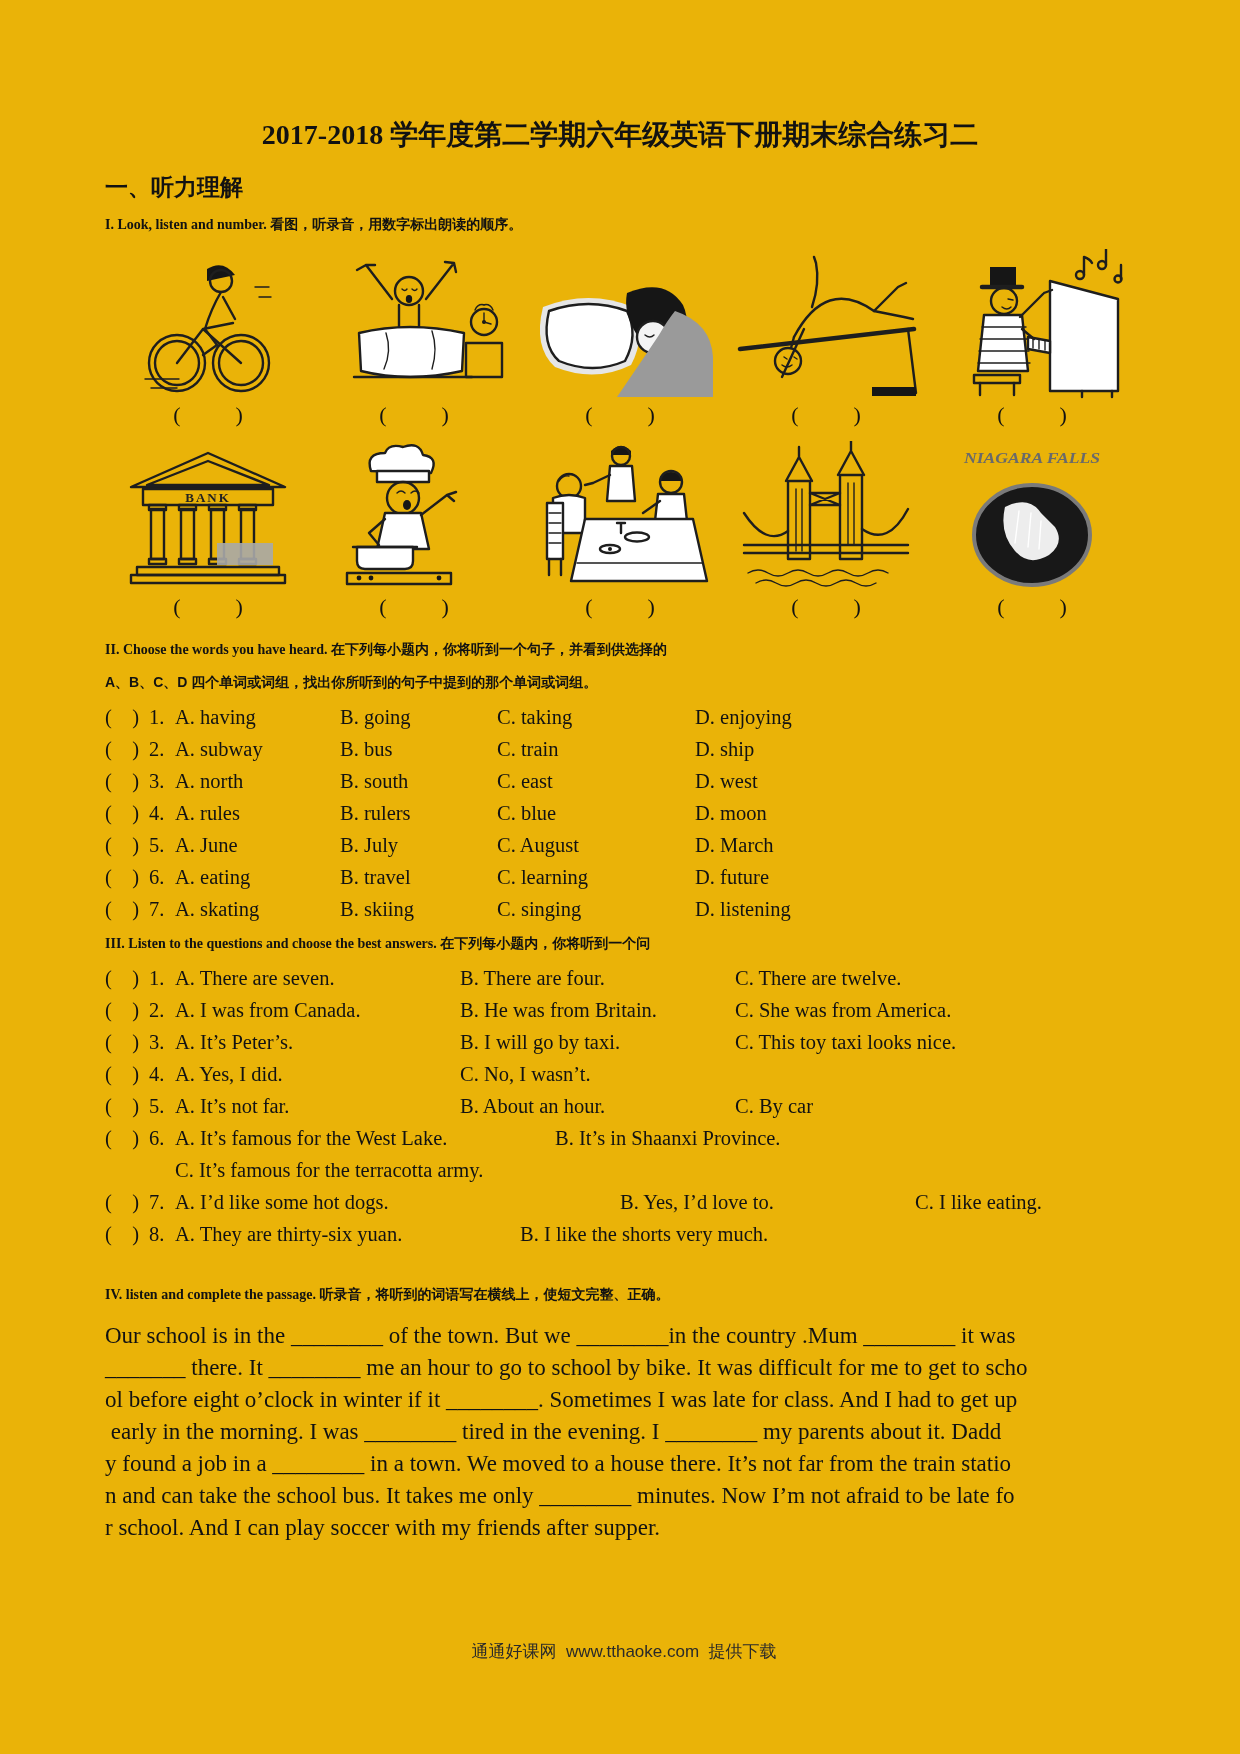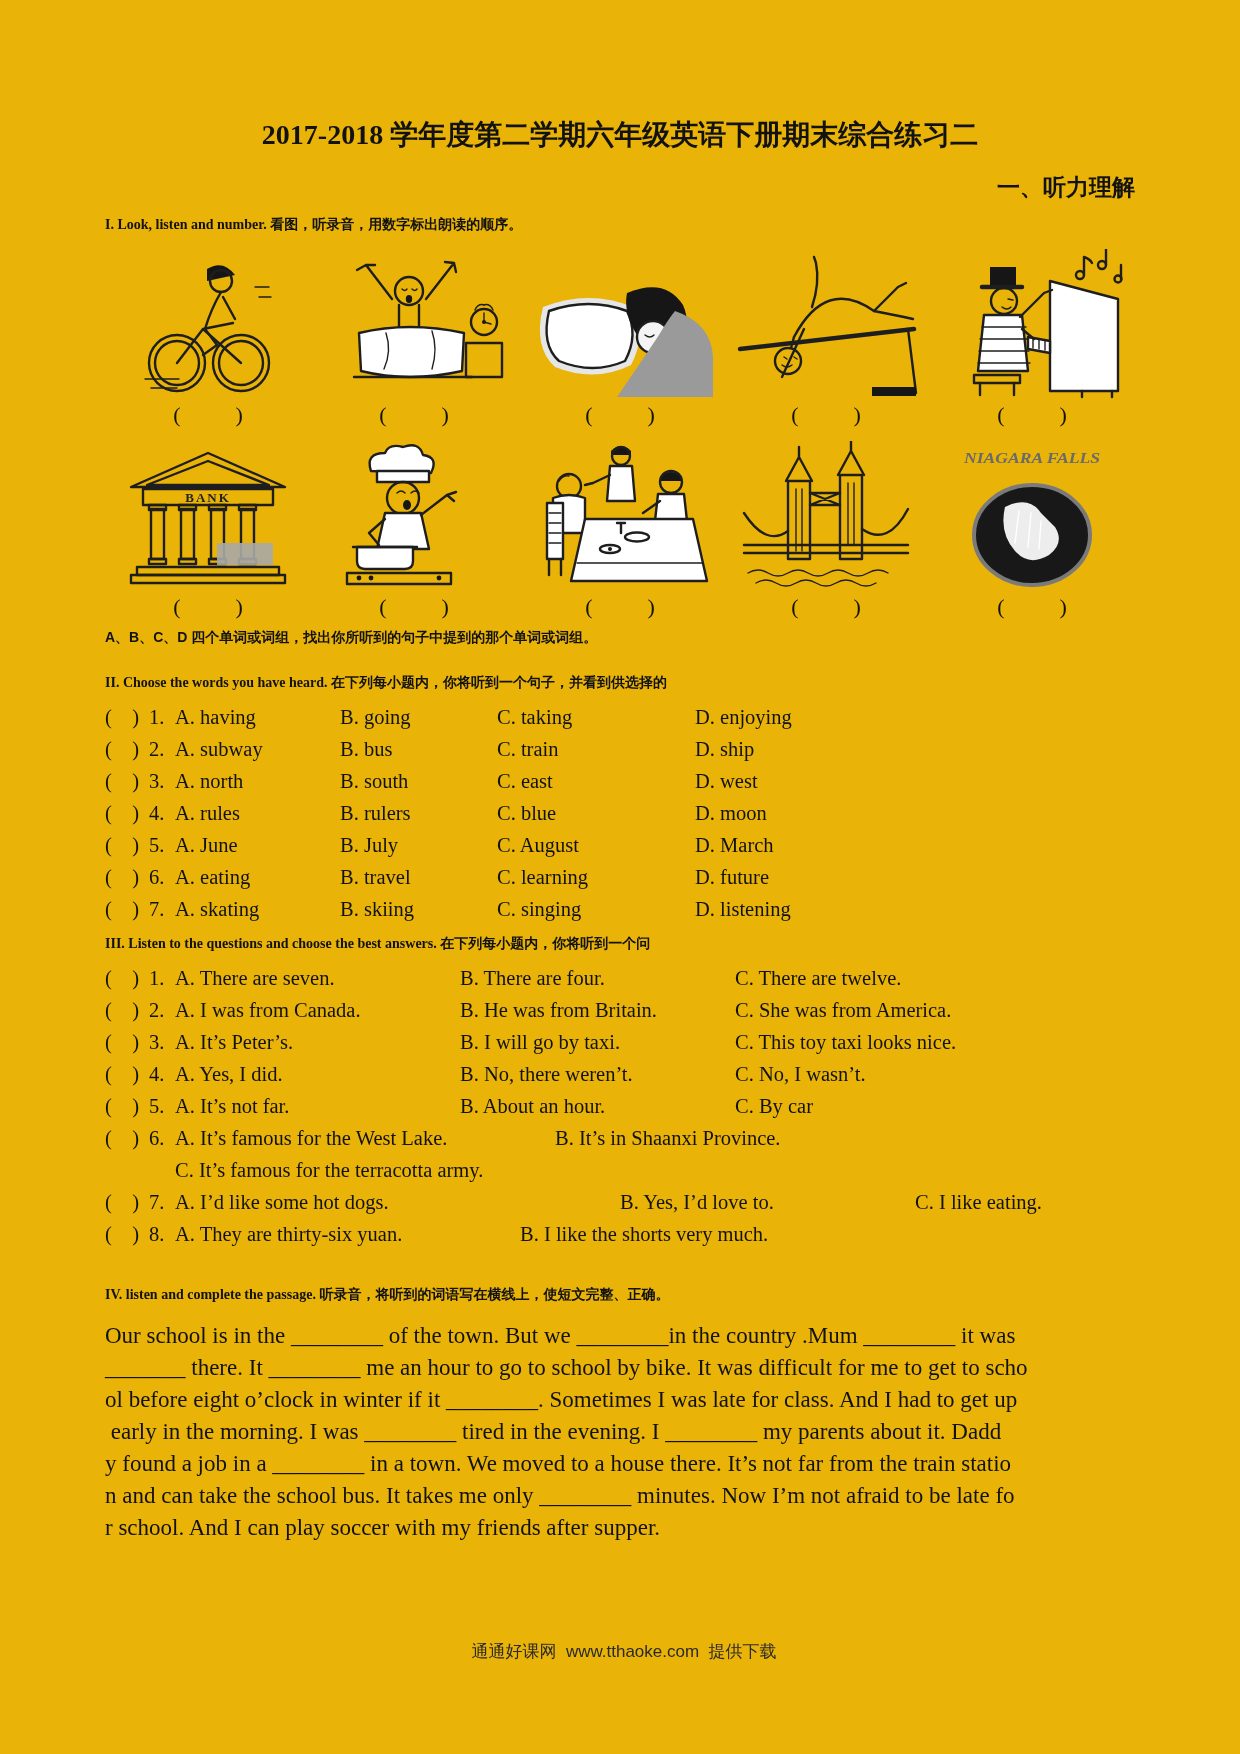--- a/index.html
+++ b/index.html
@@ -1,20 +1,20 @@
 <!DOCTYPE html>
 <html><head>
 <meta charset="utf-8">
 <style>
   html,body{margin:0;padding:0;background:#ffffff;}
   .page{position:relative;width:1240px;height:1754px;background:#eab308;overflow:hidden;
         font-family:"Liberation Serif",serif;color:#121212;}
   .content{padding:0 105px;}
   .title{margin-top:116px;text-align:center;font-weight:bold;font-size:28px;white-space:nowrap;}
-  .sec-heading{margin-top:18px;font-size:23px;font-weight:bold;font-family:"Liberation Sans",sans-serif;text-align:right;}
+  .sec-heading{margin-top:18px;font-size:23px;font-weight:bold;font-family:"Liberation Sans",sans-serif;}
   .phead{margin-top:5px;font-size:14px;font-weight:bold;line-height:33px;white-space:nowrap;}
   .phead .en{font-family:"Liberation Serif",serif;}
   .phead .zh{font-family:"Liberation Sans",sans-serif;}
   .imgrow{display:grid;grid-template-columns:repeat(5,206px);margin-top:6px;}
   .cell{display:flex;flex-direction:column;align-items:center;}
   .imgbox{height:152px;display:flex;align-items:flex-end;justify-content:center;}
   .br-line{font-size:22px;line-height:28px;margin-top:2px;}
   .q{display:grid;font-size:20.5px;line-height:32px;white-space:nowrap;}
   .q2{grid-template-columns:44px 26px 165px 157px 198px auto;}
   .q3{grid-template-columns:44px 26px 285px 275px auto;}
@@ -244,26 +244,26 @@
             <text x="75" y="22" text-anchor="middle" font-size="15" font-weight="bold" font-style="italic" fill="#6a6a6a" textLength="136" lengthAdjust="spacingAndGlyphs" font-family="Liberation Serif, serif">NIAGARA FALLS</text>
             <ellipse cx="75" cy="94" rx="58" ry="50" style="fill:#181818;stroke:#7a7a7a;stroke-width:4"></ellipse>
             <path style="fill:#ededed;stroke:none" d="M48,66 Q72,54 84,72 L98,86 Q108,102 92,114 Q72,126 58,110 Q42,92 48,66 Z"></path>
             <path class="thin" style="stroke:#ffffff" d="M62,70 L58,102 M74,72 L71,106 M84,80 L82,108"></path>
           </svg>
         </div>
         <div class="br-line">(&nbsp;&nbsp;&nbsp;&nbsp;&nbsp;&nbsp;&nbsp;&nbsp;&nbsp;&nbsp;)</div>
       </div>
     </div>
 
-    <div class="phead" style="margin-top:0">
-      <span class="zh">A、B、C、D 四个单词或词组，找出你所听到的句子中提到的那个单词或词组。</span>
-    </div>
     <div class="phead" style="margin-top:12px">
       <span class="en">II. Choose the words you have heard.</span>
       <span class="zh">在下列每小题内，你将听到一个句子，并看到供选择的</span>
+    </div>
+    <div class="phead" style="margin-top:0">
+      <span class="zh">A、B、C、D 四个单词或词组，找出你所听到的句子中提到的那个单词或词组。</span>
     </div>
 
     <div class="qblock">
       <div class="q q2">
         <span>(&nbsp;&nbsp;&nbsp;&nbsp;)</span>
           <span>1.</span>
           <span>A. having</span>
           <span>B. going</span>
           <span>C. taking</span>
           <span>D. enjoying</span>
@@ -342,21 +342,20 @@
         <span>(&nbsp;&nbsp;&nbsp;&nbsp;)</span>
           <span>3.</span>
           <span>A. It’s Peter’s.</span>
           <span>B. I will go by taxi.</span>
           <span>C. This toy taxi looks nice.</span>
       </div>
       <div class="q q3">
         <span>(&nbsp;&nbsp;&nbsp;&nbsp;)</span>
           <span>4.</span>
           <span>A. Yes, I did.</span>
-          <span>B. No, there weren’t.</span>
           <span>C. No, I wasn’t.</span>
       </div>
       <div class="q q3">
         <span>(&nbsp;&nbsp;&nbsp;&nbsp;)</span>
           <span>5.</span>
           <span>A. It’s not far.</span>
           <span>B. About an hour.</span>
           <span>C. By car</span>
       </div>
       <div class="q q3b">

